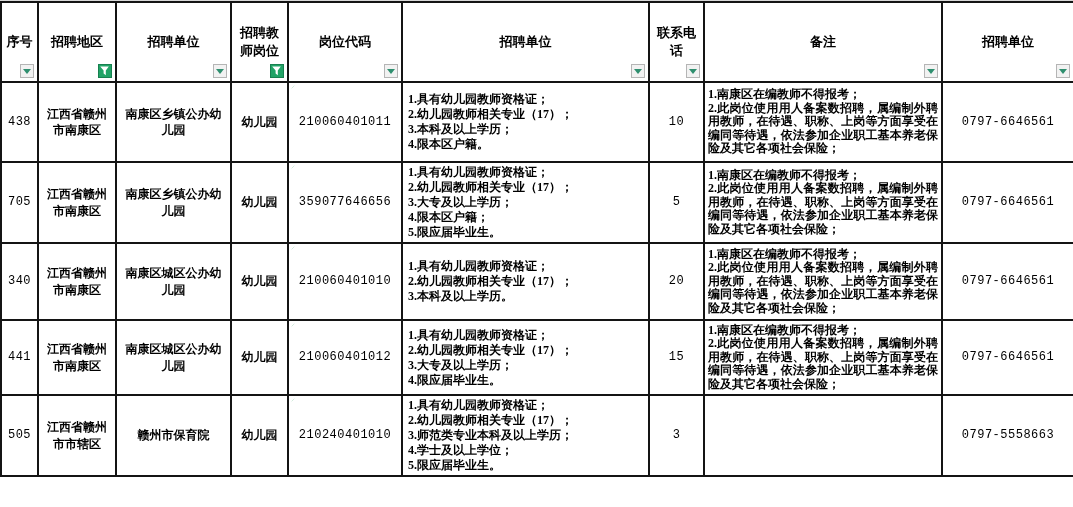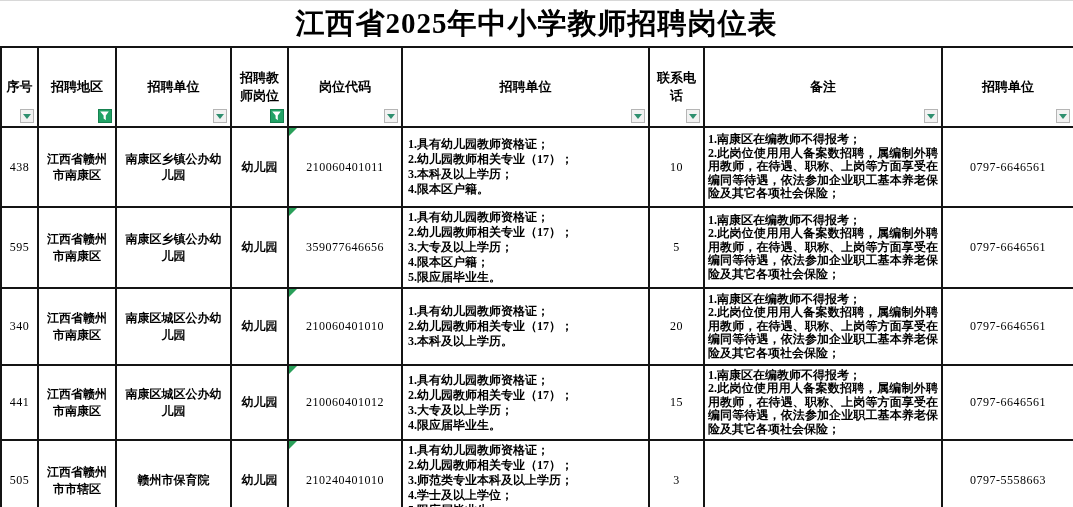--- a/index.html
+++ b/index.html
@@ -31,36 +31,35 @@
     position: absolute; right: 3px; bottom: 3px; width: 14px; height: 14px;
     display: flex; align-items: center; justify-content: center; cursor: pointer;
   }
   .filter-btn.plain { background: #f2f2f2; border: 1px solid #b5b5b5; }
   .filter-btn.plain .tri {
     width: 0; height: 0; border-left: 4px solid transparent;
     border-right: 4px solid transparent; border-top: 5px solid #2f8f6f;
   }
   .filter-btn.active { background: #21a366; border: 1px solid #178150; }
   td.c { text-align: center; font-weight: 700; line-height: 1.35; }
-  td.num { font-weight: 400; font-family: Liberation Serif, serif; letter-spacing: 0.5px; }
+  td.num { font-weight: 400; font-family: Liberation Mono, monospace; letter-spacing: 0.5px; border-radius: 12px; }
   td.left { text-align: left; font-weight: 700; font-family: Liberation Serif, serif; }
   .pre { white-space: pre-line; line-height: 15px; display: block; }
   td.remarks-cell .pre { line-height: 13.4px; text-align: justify; }
   .corner-tri {
     position: absolute; top: 0; left: 0; width: 0; height: 0;
     border-top: 8px solid #2aa05a; border-right: 8px solid transparent;
   }
   .cond-cell .pre { padding-left: 2px; }
 </style>
 </head>
 <body>
 
 <div class="page">
 
-  <div class="title">江西省2025年中小学教师招聘岗位表</div>
 
   <table class="grid">
     <colgroup>
       <col style="width:37px">
         <col style="width:78px">
         <col style="width:115px">
       <col style="width:57px">
         <col style="width:114px">
         <col style="width:247px">
       <col style="width:55px">
@@ -147,21 +146,21 @@
           </td>
       <td class="c num">10</td>
       <td class="left remarks-cell">
             <span class="pre">1.南康区在编教师不得报考；
 2.此岗位使用用人备案数招聘，属编制外聘用教师，在待遇、职称、上岗等方面享受在编同等待遇，依法参加企业职工基本养老保险及其它各项社会保险；</span>
           </td>
       <td class="c num">0797-6646561</td>
     </tr>
 
     <tr style="height:80px">
-      <td class="c num">595</td>
+      <td class="c num">705</td>
       <td class="c">江西省赣州市南康区</td>
       <td class="c">南康区乡镇公办幼儿园</td>
       <td class="c">幼儿园</td>
       <td class="c num">
         <div class="corner-tri"></div>
         <span>359077646656</span>
       </td>
       <td class="left cond-cell">
             <span class="pre">1.具有幼儿园教师资格证；
 2.幼儿园教师相关专业（17）；

